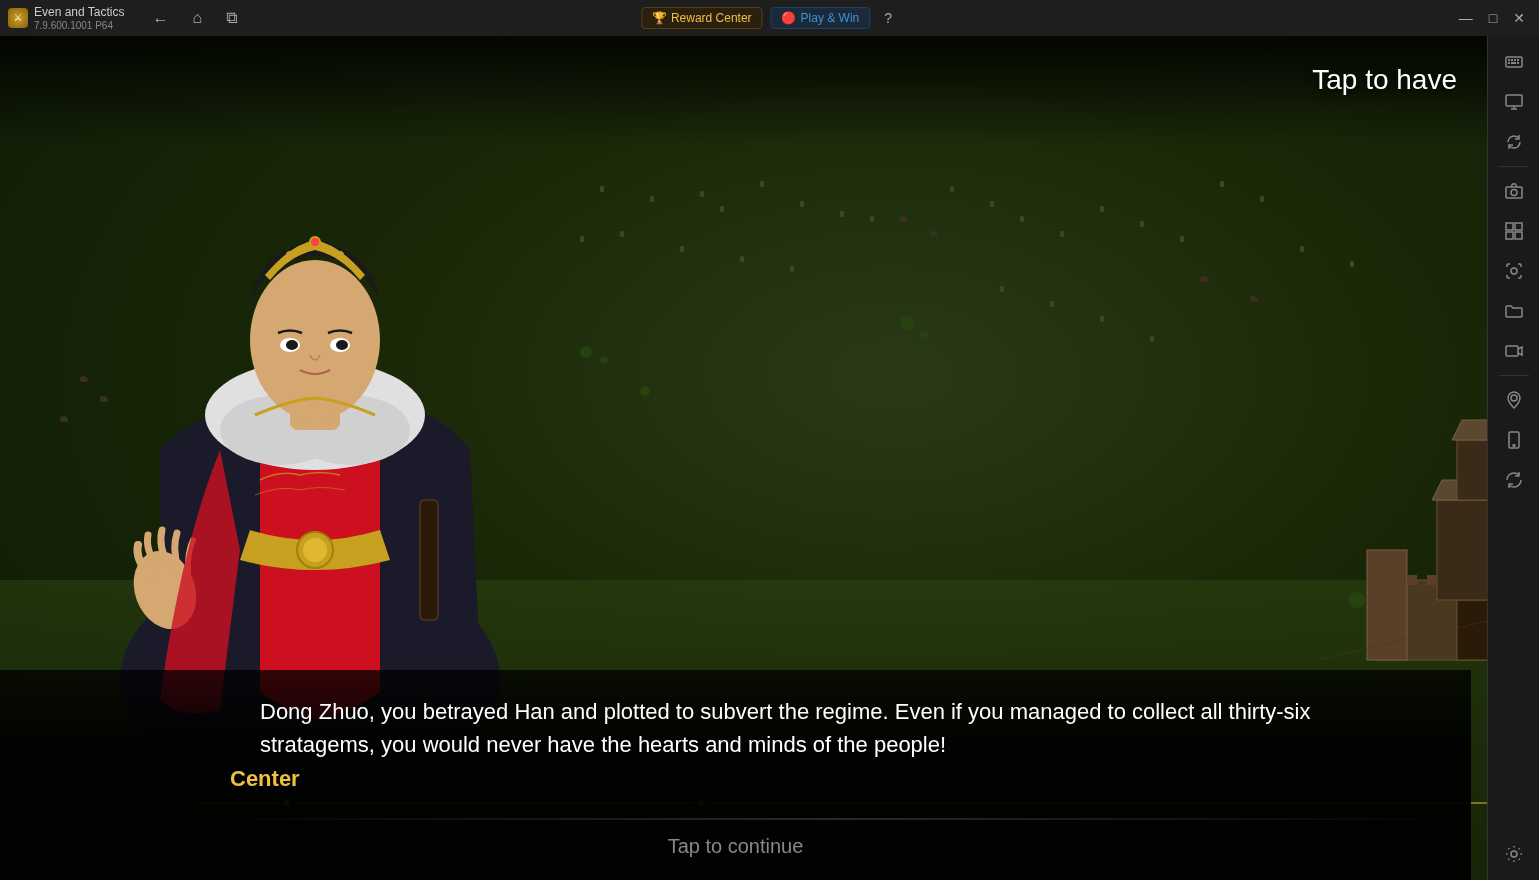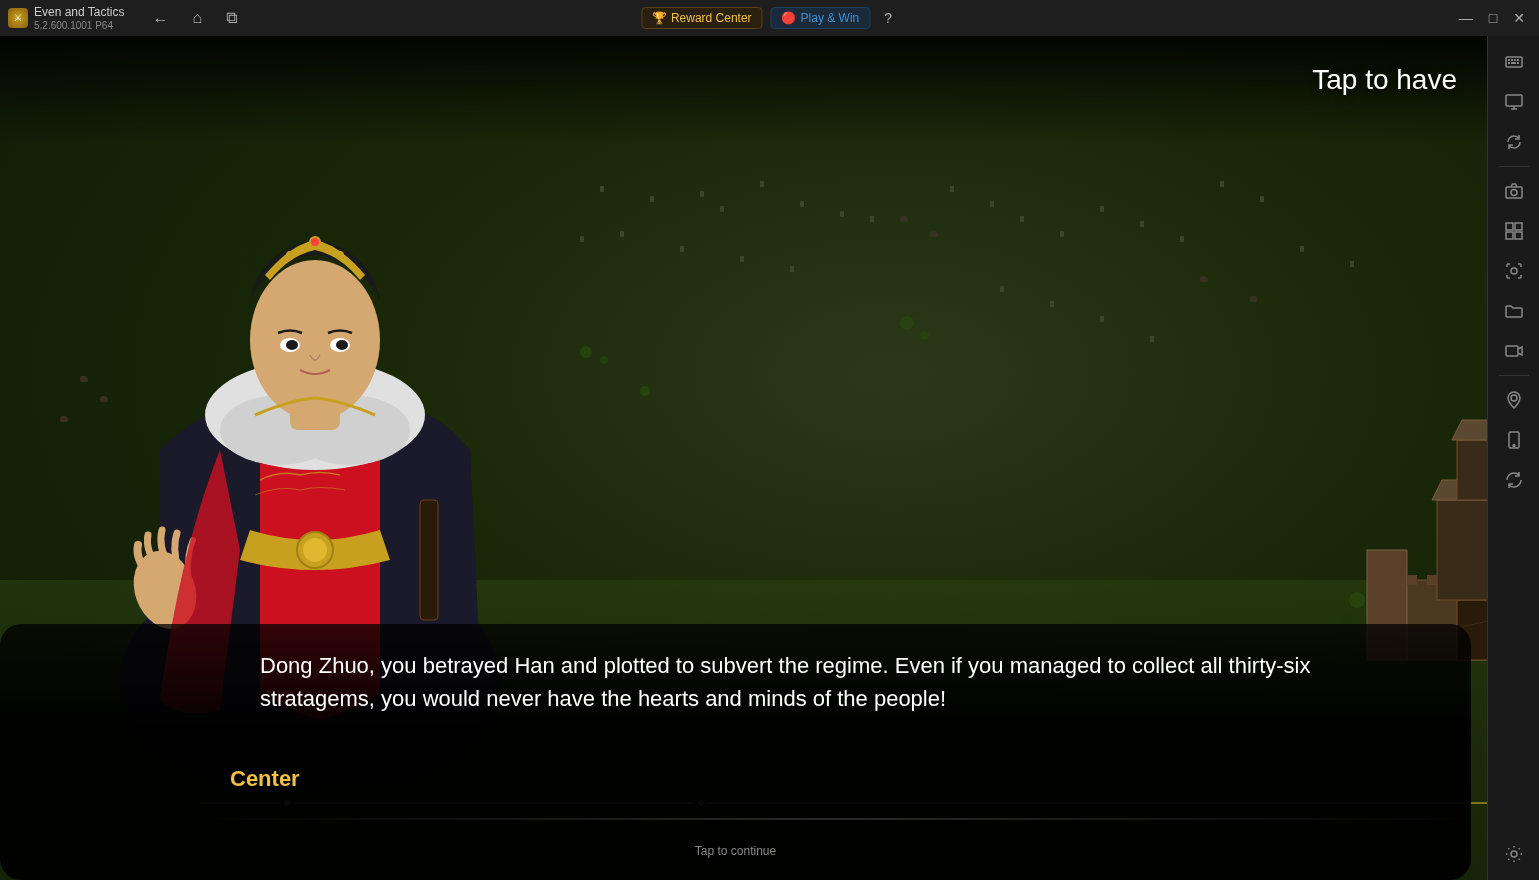--- a/index.html
+++ b/index.html
@@ -228,44 +228,43 @@
       border-radius: 50%;
       background: #c8a020;
     }
 
     
     #dialog-box {
       position: absolute;
       bottom: 0;
       left: 0;
       right: 16px;
-      height: 256px;
+      height: 210px;
       background: linear-gradient(to top, rgba(0,0,0,0.95) 60%, rgba(0,0,0,0.75) 100%);
       z-index: 10;
-      border-radius: 21px;
     }
 
     #dialog-text {
       position: absolute;
       top: 25px;
       left: 260px;
       right: 60px;
       color: #ffffff;
       font-size: 22px;
       line-height: 1.5;
       font-weight: 400;
     }
 
     #tap-continue {
       position: absolute;
       bottom: 22px;
       left: 50%;
       transform: translateX(-50%);
       color: #888;
-      font-size: 12px;
+      font-size: 20px;
       cursor: pointer;
       z-index: 11;
     }
 
     
     #dialog-bottom-deco {
       position: absolute;
       bottom: 60px;
       left: 200px;
       right: 0;
@@ -347,21 +346,21 @@
 </head>
 <body>
 
 <div id="title-bar">
   <div id="title-bar-left">
     <div id="app-icon">
       <span style="color:#fff;font-size:10px;">⚔</span>
     </div>
     <div>
       <div id="app-title-text">Even and Tactics</div>
-      <div id="app-subtitle">5.2.600.1001 P64</div>
+      <div id="app-subtitle">7.9.600.1001 P64</div>
     </div>
 
     <div id="title-bar-nav">
       <button class="nav-btn">←</button>
       <button class="nav-btn">⌂</button>
       <button class="nav-btn">⧉</button>
     </div>
   </div>
 
   <div id="title-bar-center">

